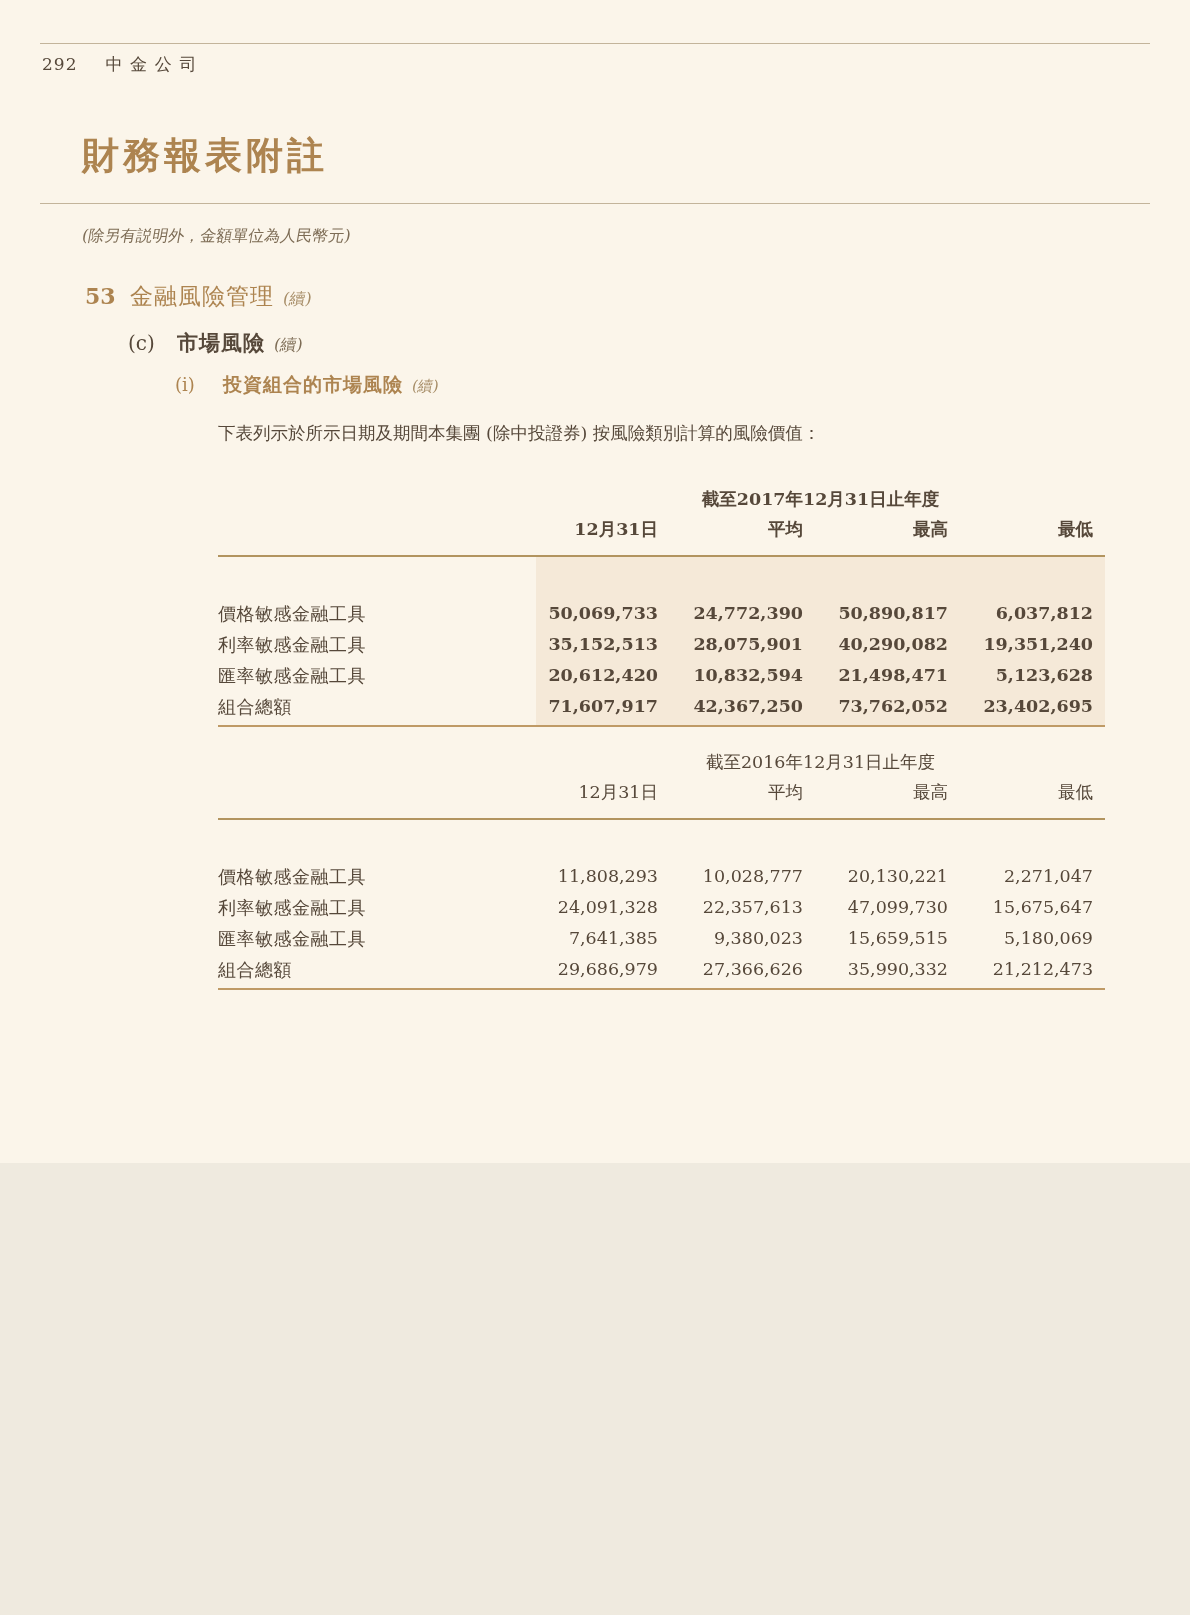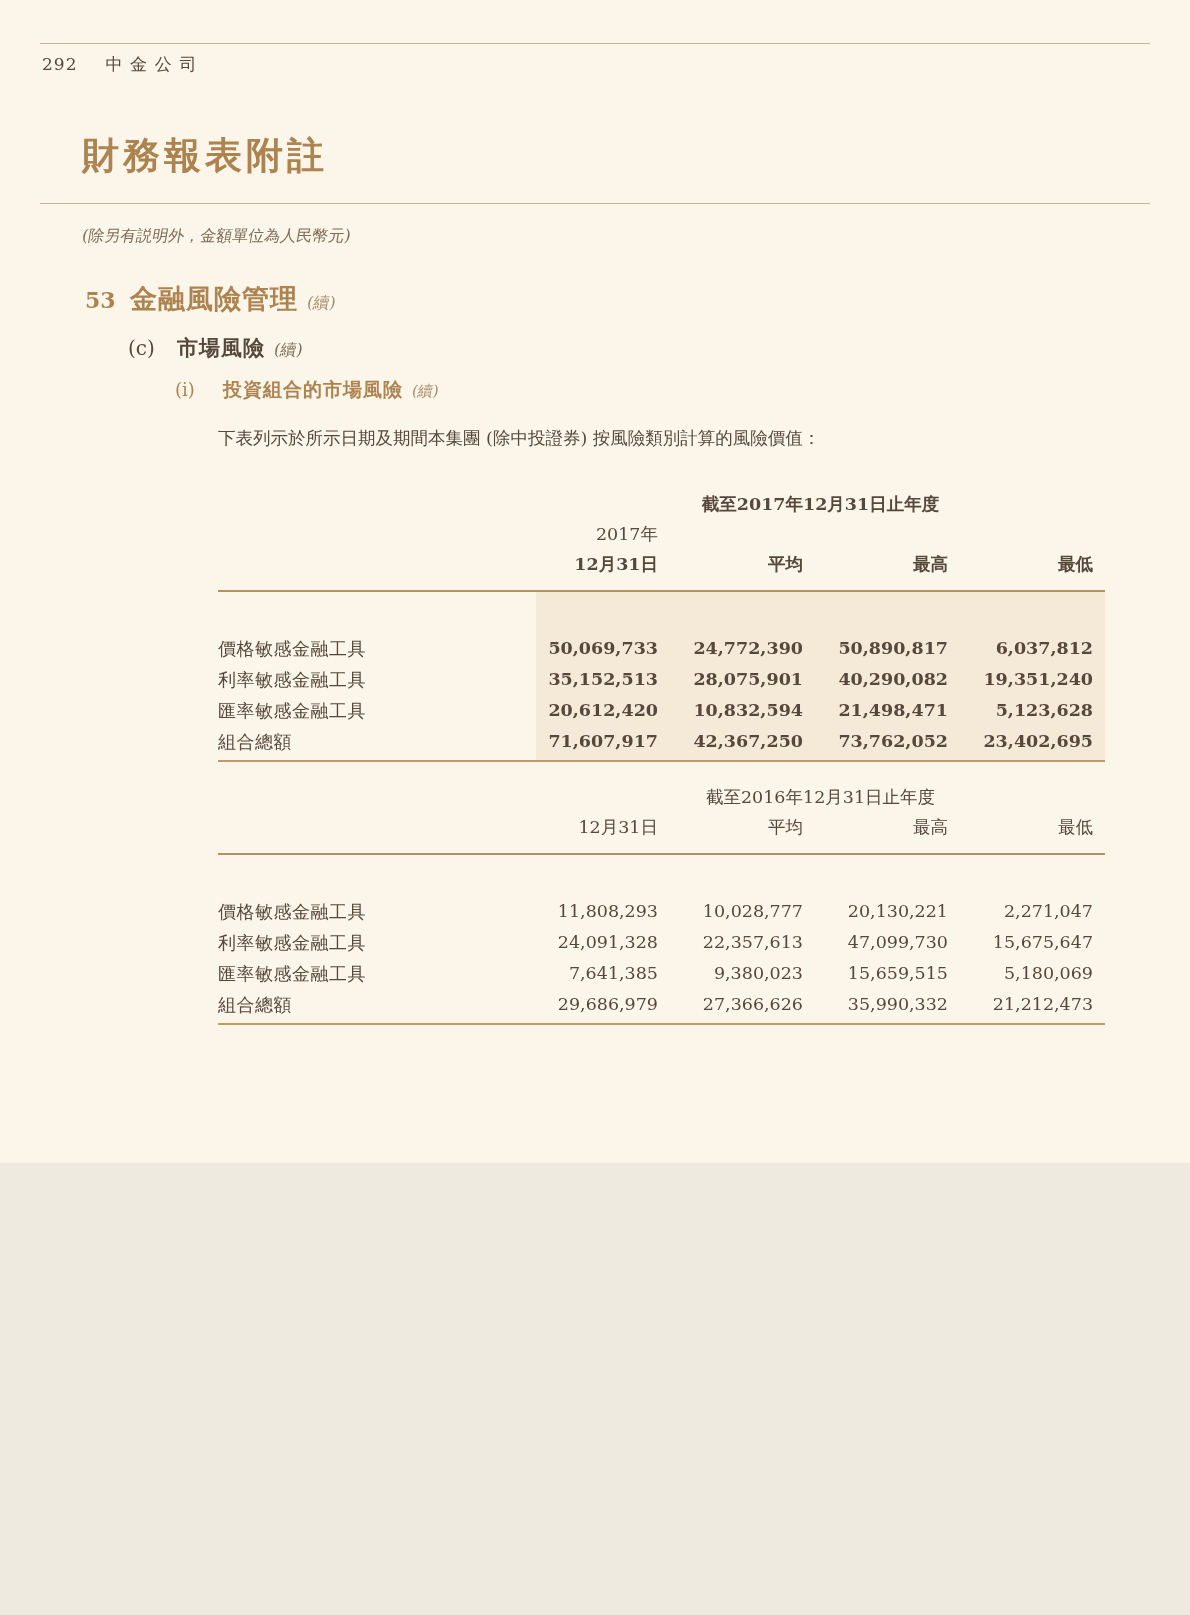--- a/index.html
+++ b/index.html
@@ -52,21 +52,21 @@
   .slant { display: inline-block; transform: skewX(-10deg); }
 
   
   .sec53 {
     margin: 34px 0 0 85px;
     display: flex;
     align-items: baseline;
     color: var(--accent, #ad8450);
   }
   .sec53 .num { width: 45px; font-size: 22px; font-weight: bold; }
-  .sec53 .ttl { font-size: 27px; font-weight: bold; letter-spacing: 1px; }
+  .sec53 .ttl { font-size: 23px; font-weight: normal; letter-spacing: 1px; }
   .cont {
     font-size: 16px;
     margin-left: 9px;
     font-weight: normal;
     color: var(--muted, #7d6c55);
   }
   .sec53 .cont { color: #a68c66; }
 
   .sec-c {
     margin: 17px 0 0 128px;
@@ -180,27 +180,20 @@
         <col class="c-1">
         <col class="c-2">
         <col class="c-3">
         <col class="c-4">
     </colgroup>
     <thead>
       <tr>
         <td></td>
         <td class="span-hdr" colspan="4">截至2017年12月31日止年度</td>
       </tr>
-      <tr class="yr">
-        <td></td>
-        <td class="num">2017年</td>
-        <td></td>
-          <td></td>
-          <td></td>
-      </tr>
       <tr class="hdr">
         <td></td>
         <td class="num">12月31日</td>
         <td class="num">平均</td>
         <td class="num">最高</td>
         <td class="num last">最低</td>
       </tr>
     </thead>
     <tbody>
       <tr class="spacer">

